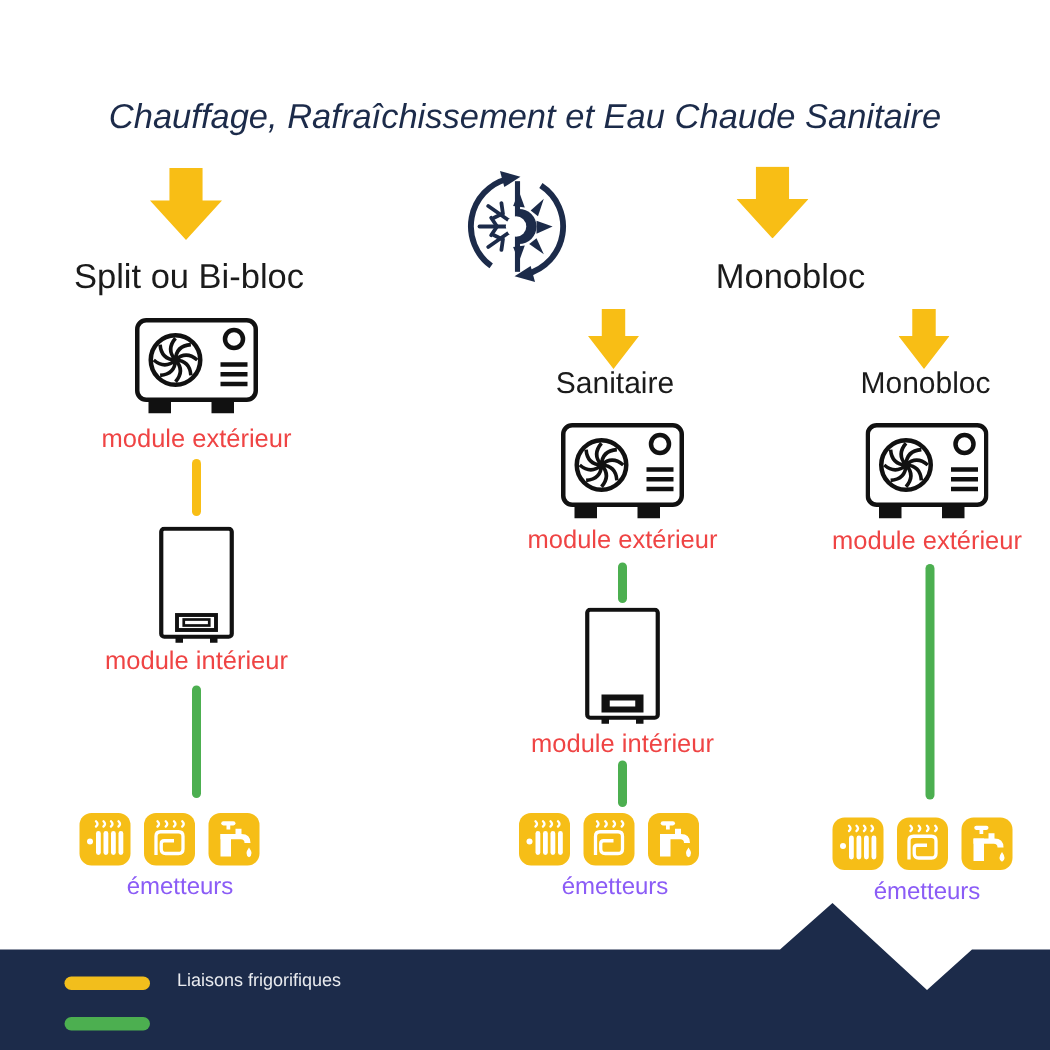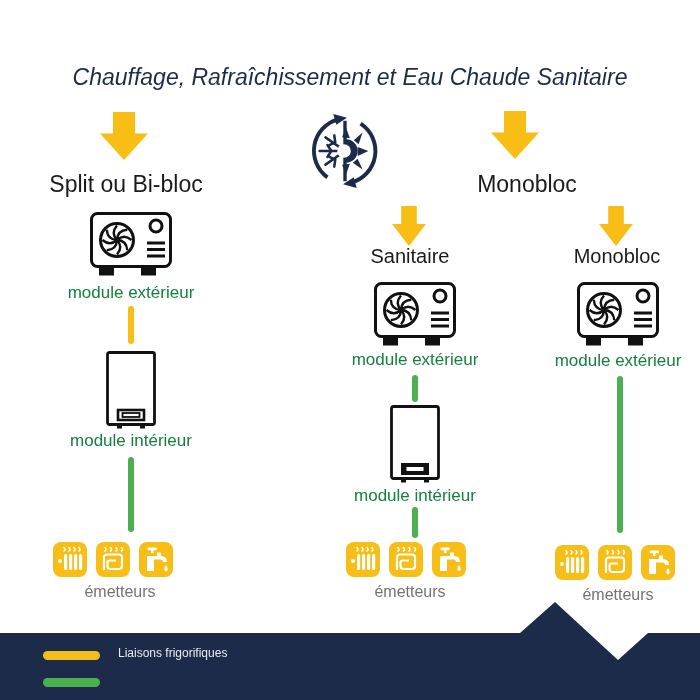--- a/index.html
+++ b/index.html
@@ -11,23 +11,23 @@
             font-size:23px;font-weight:400;color:#1C2B4A;font-style:italic;}
   .arrow{position:absolute;background:#F8BE15;
          clip-path:polygon(27% 0,73% 0,73% 45%,100% 45%,50% 100%,0 45%,27% 45%);}
   .arrow.big{width:48px;height:48px;}
   .arrow.small{width:34px;height:40px;}
   .branch-label{position:absolute;transform:translateX(-50%);white-space:nowrap;
                 color:#1b1b1b;font-weight:300;text-align:right;}
   .branch-label.big{font-size:23px;}
   .branch-label.small{font-size:20px;}
   .unit-label{position:absolute;transform:translateX(-50%);white-space:nowrap;
-              color:#15803d;font-size:17px;font-weight:300;}
+              color:#ef4444;font-size:17px;font-weight:300;}
   .emit-label{position:absolute;transform:translateX(-50%);white-space:nowrap;
-              color:#737373;font-size:16px;font-weight:300;}
+              color:#8b5cf6;font-size:16px;font-weight:300;}
   .vline{position:absolute;width:6px;border-radius:3px;}
   .vline.yellow{background:#F8BE15;}
   .vline.green{background:#4CAF50;}
   .emit-row{position:absolute;display:flex;gap:9px;}
   .emitter{width:34px;height:35px;background:#F6BE17;border-radius:8px;
            display:flex;align-items:center;justify-content:center;}
   .footer-svg{position:absolute;left:0;bottom:0;}
   .legend-pill{position:absolute;width:57px;height:9px;border-radius:5px;}
   .legend-text{position:absolute;color:#E9EBEF;font-size:12px;font-weight:300;white-space:nowrap;}
   svg{display:block;}

